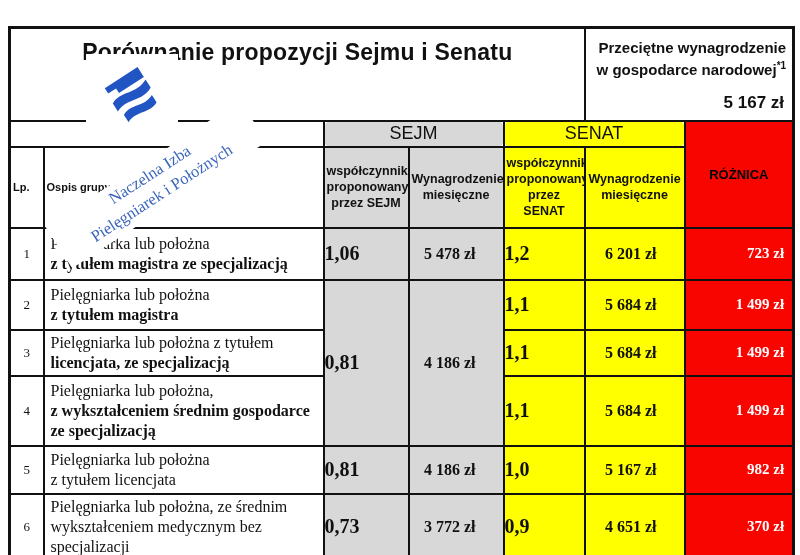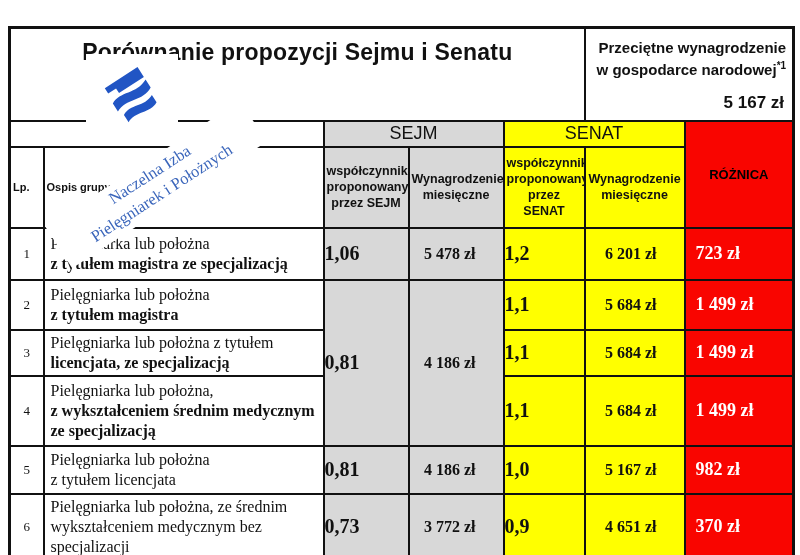--- a/index.html
+++ b/index.html
@@ -22,35 +22,35 @@
   tr.rowA{height:93px;}
   td.title-cell{vertical-align:top;text-align:center;}
   .title-text{margin-top:10px;font-size:23px;font-weight:600;letter-spacing:.2px;}
   td.info-cell{vertical-align:top;}
   .info-wrap{height:86px;display:flex;flex-direction:column;justify-content:space-between;padding:8px 6px 2px 6px;box-sizing:border-box;}
   .info-lines{font-size:15px;font-weight:bold;text-align:right;line-height:1.45;}
   .info-lines sup{font-size:10px;}
   .info-value{font-size:17px;font-weight:bold;text-align:right;padding-right:2px;}
   
   tr.rowB{height:26px;}
-  .band{text-align:center;font-size:18px;font-weight:400;}
+  .band{text-align:center;font-size:18px;font-weight:400;border-radius:7px;}
   .diff-head{text-align:center;font-size:13px;font-weight:bold;color:#000000;}
   
   tr.rowC{height:81px;}
   .colhead{font-size:11px;font-weight:bold;line-height:1.3;padding:2px;}
   .subhead{font-size:12.5px;font-weight:bold;text-align:center;line-height:1.3;padding:2px;}
   
   tr.r1{height:52px;} tr.r2{height:50px;} tr.r3{height:45px;}
   tr.r4{height:70px;} tr.r5{height:48px;} tr.r6{height:62px;}
   .lp{font-family:"Liberation Serif",serif;font-size:13px;text-align:center;}
   .desc{font-family:"Liberation Serif",serif;font-size:16px;line-height:1.25;padding:2px 4px 2px 6px;}
   .desc .bold{font-weight:bold;}
   .num{font-family:"Liberation Serif",serif;font-size:20px;font-weight:bold;text-align:left;}
   .wage{font-family:"Liberation Serif",serif;font-size:16px;font-weight:bold;text-align:right;padding-right:27px;}
-  .diff{font-family:"Liberation Serif",serif;font-size:18px;font-weight:bold;text-align:left;padding-right:8px;color:#ffffff;padding-left:10px;}
+  .diff{font-family:"Liberation Serif",serif;font-size:15px;font-weight:bold;text-align:right;padding-right:8px;color:#ffffff;padding-left:10px;}
   
   .logo-icon{position:absolute;left:86px;top:54px;width:92px;height:78px;background:#ffffff;z-index:5;}
   .logo-icon svg{width:100%;height:100%;}
   .logo-text{
     position:absolute;left:40px;top:160px;width:224px;z-index:6;
     transform:rotate(-33deg);transform-origin:center;
     background:#ffffff;text-align:center;
     font-family:"Liberation Serif",serif;font-size:16.5px;line-height:1.35;
     color:#3b66bb;padding:2px 4px;
   }
@@ -137,21 +137,21 @@
       </td>
       <td class="num bg-yellow">1,1</td>
       <td class="wage bg-yellow">5 684 zł</td>
       <td class="diff bg-red">1 499 zł</td>
     </tr>
 
     <tr class="r4">
       <td class="lp">4</td>
       <td class="desc">
         <div>Pielęgniarka lub położna,</div>
-        <div class="bold">z wykształceniem średnim medycznym</div>
+        <div class="bold">z wykształceniem średnim gospodarce</div>
         <div class="bold">ze specjalizacją</div>
       </td>
       <td class="num bg-yellow">1,1</td>
       <td class="wage bg-yellow">5 684 zł</td>
       <td class="diff bg-red">1 499 zł</td>
     </tr>
 
     <tr class="r5">
       <td class="lp">5</td>
       <td class="desc">

